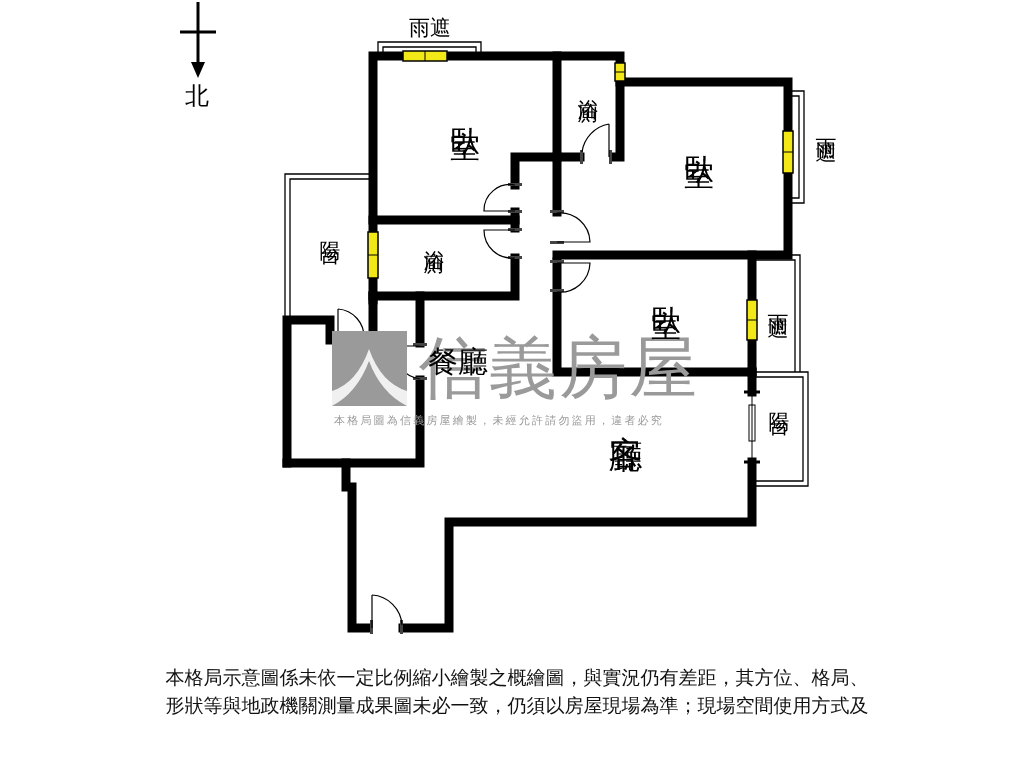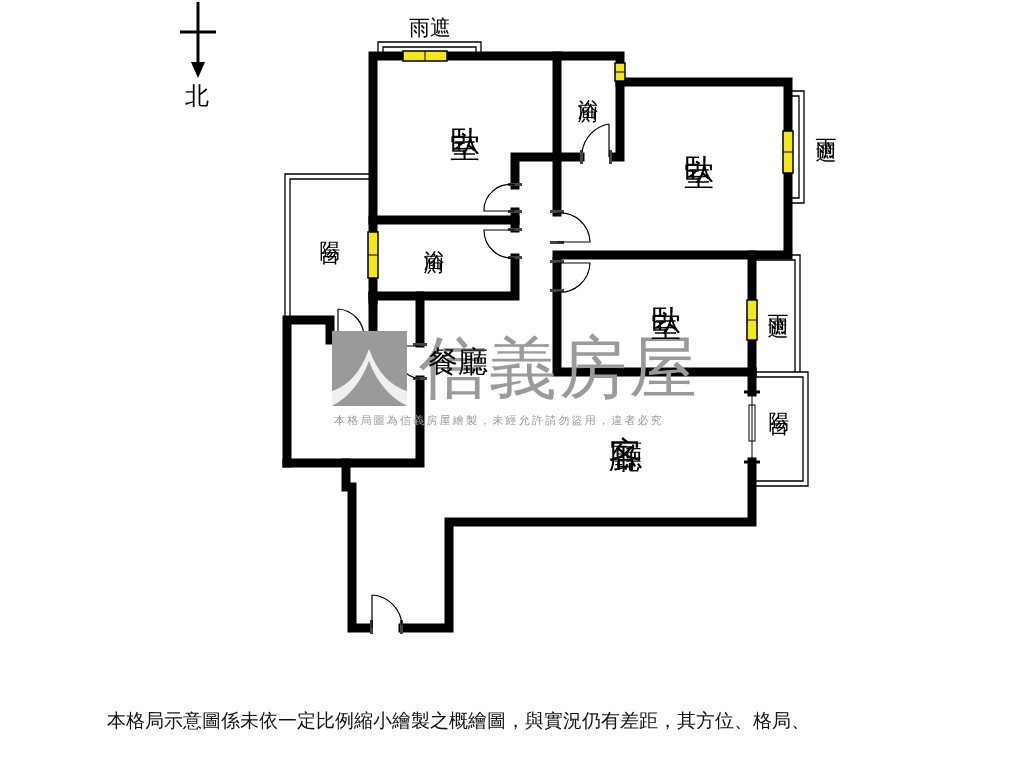--- a/index.html
+++ b/index.html
@@ -17,23 +17,23 @@
   .lbl.med { font-size: 21px; }
   .lbl.h { writing-mode: horizontal-tb; letter-spacing: 0; }
   .wm-brand { position: absolute; left: 332px; top: 330px; height: 76px; display: flex; align-items: center; }
   .wm-logo { width: 75px; height: 75px; background: #9a9a9a; position: relative; overflow: hidden; }
   .wm-text { font-family: "DejaVu Sans", "Liberation Sans", sans-serif; font-size: 68px; color: #9a9a9a;
              letter-spacing: 2px; margin-left: 12px; line-height: 1; }
   .wm-sub { position: absolute; left: 334px; top: 413px; font-family: Liberation Serif, serif;
             font-size: 11px; color: #9a9a9a; letter-spacing: 2.2px; }
   .north-lbl { position: absolute; left: 185px; top: 80px; font-size: 24px;
                font-family: "DejaVu Serif", "Liberation Serif", serif; }
-  .disclaimer { position: absolute; left: 107px; top: 708px; width: 820px;
-                font-family: Liberation Mono, monospace; font-size: 19px; line-height: 28px;
-                color: #111; }
+  .disclaimer { position: absolute; left: 107px; top: 664px; width: 820px;
+                font-family: Liberation Serif, serif; font-size: 19px; line-height: 28px;
+                color: #111; text-align: center; }
   .disclaimer div { white-space: nowrap; }
 </style>
 </head>
 <body>
 
 <svg id="plan" viewBox="0 0 1024 660" xmlns="http://www.w3.org/2000/svg">
 
   <g>
     <line x1="198" y1="2" x2="198" y2="70" stroke="#000" stroke-width="3"></line>
     <line x1="180" y1="32" x2="216" y2="32" stroke="#000" stroke-width="3"></line>
@@ -186,13 +186,14 @@
 <div class="lbl big" style="left:602px; top:408px; font-size:34px;">客廳</div>
 
 <div class="lbl med h" style="left:409px; top:14px;">雨遮</div>
 <div class="lbl med" style="left:812px; top:122px;">雨遮</div>
 <div class="lbl med" style="left:764px; top:298px;">雨遮</div>
 <div class="lbl med" style="left:316px; top:225px;">陽台</div>
 <div class="lbl med" style="left:765px; top:396px;">陽台</div>
 
 <div class="disclaimer">
   <div>本格局示意圖係未依一定比例縮小繪製之概繪圖，與實況仍有差距，其方位、格局、</div>
+  <div>形狀等與地政機關測量成果圖未必一致，仍須以房屋現場為準；現場空間使用方式及</div>
 </div>
 
 </body></html>

